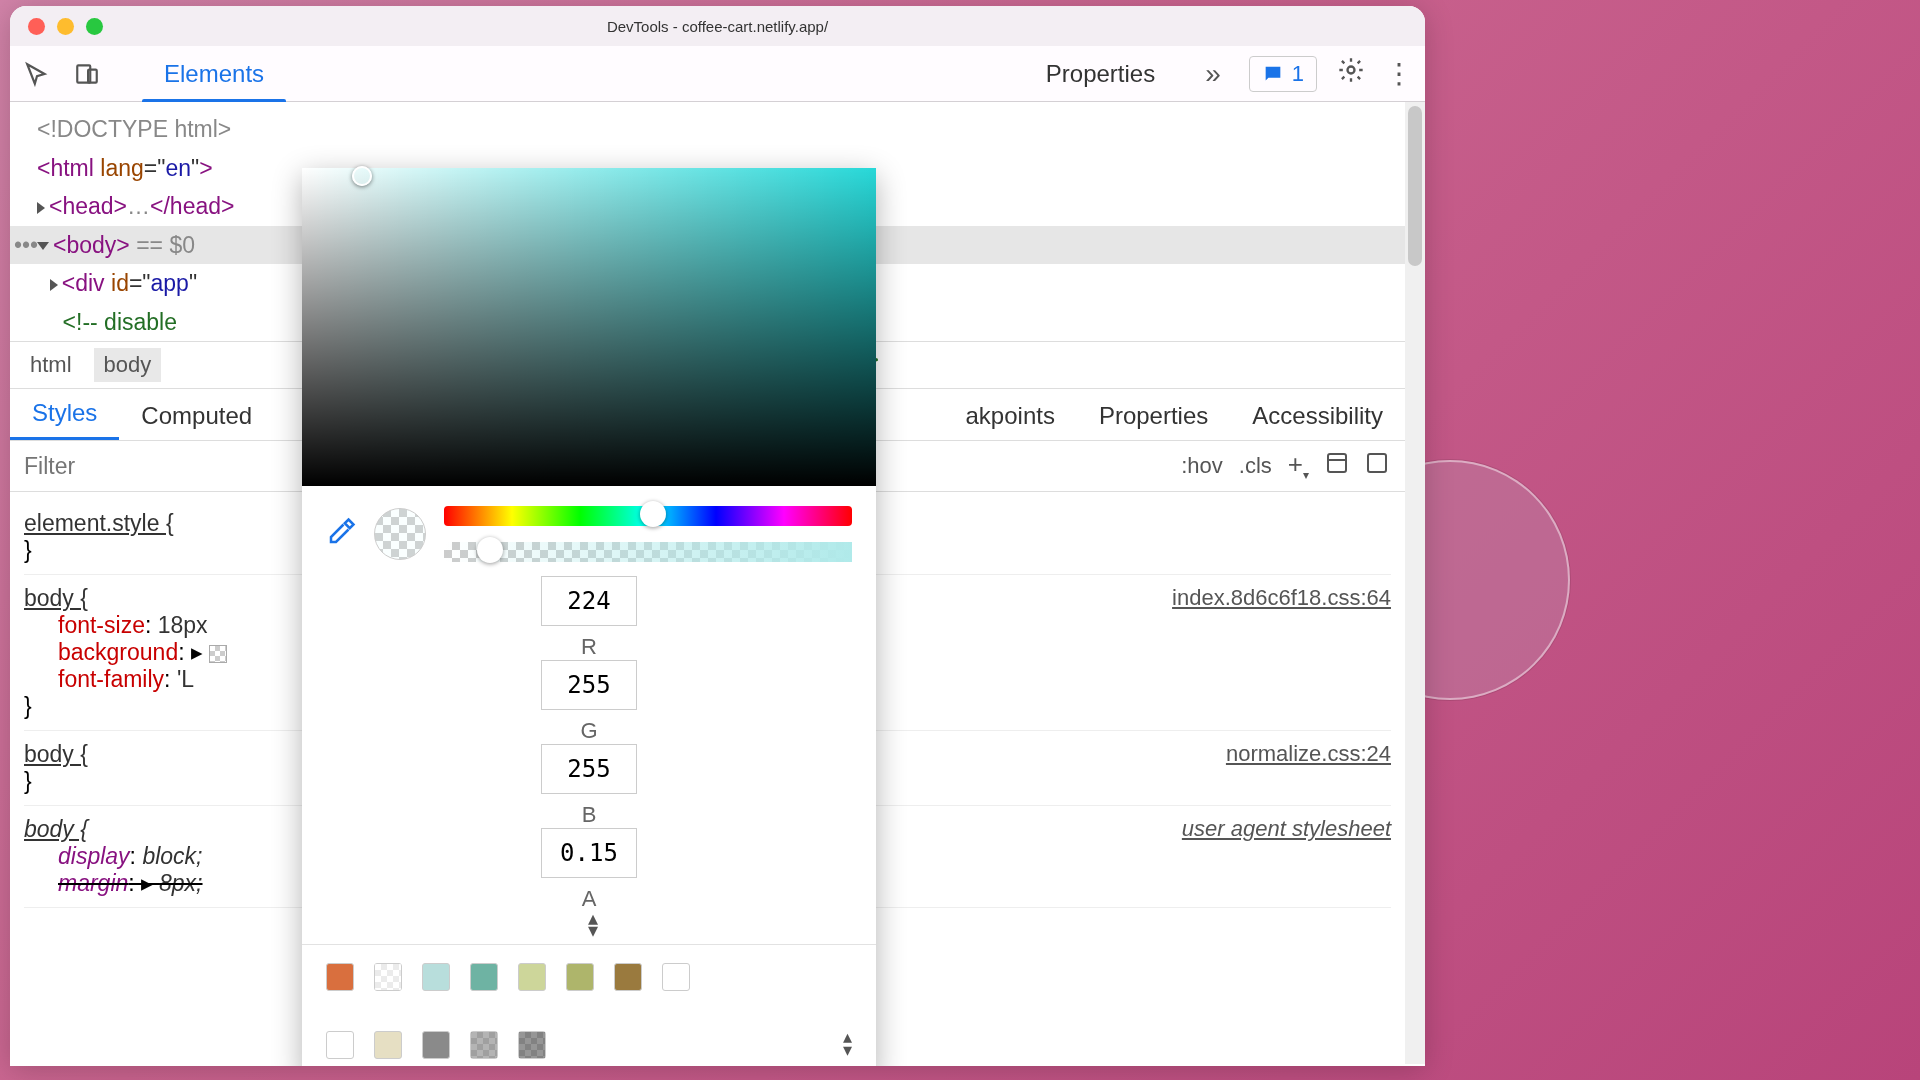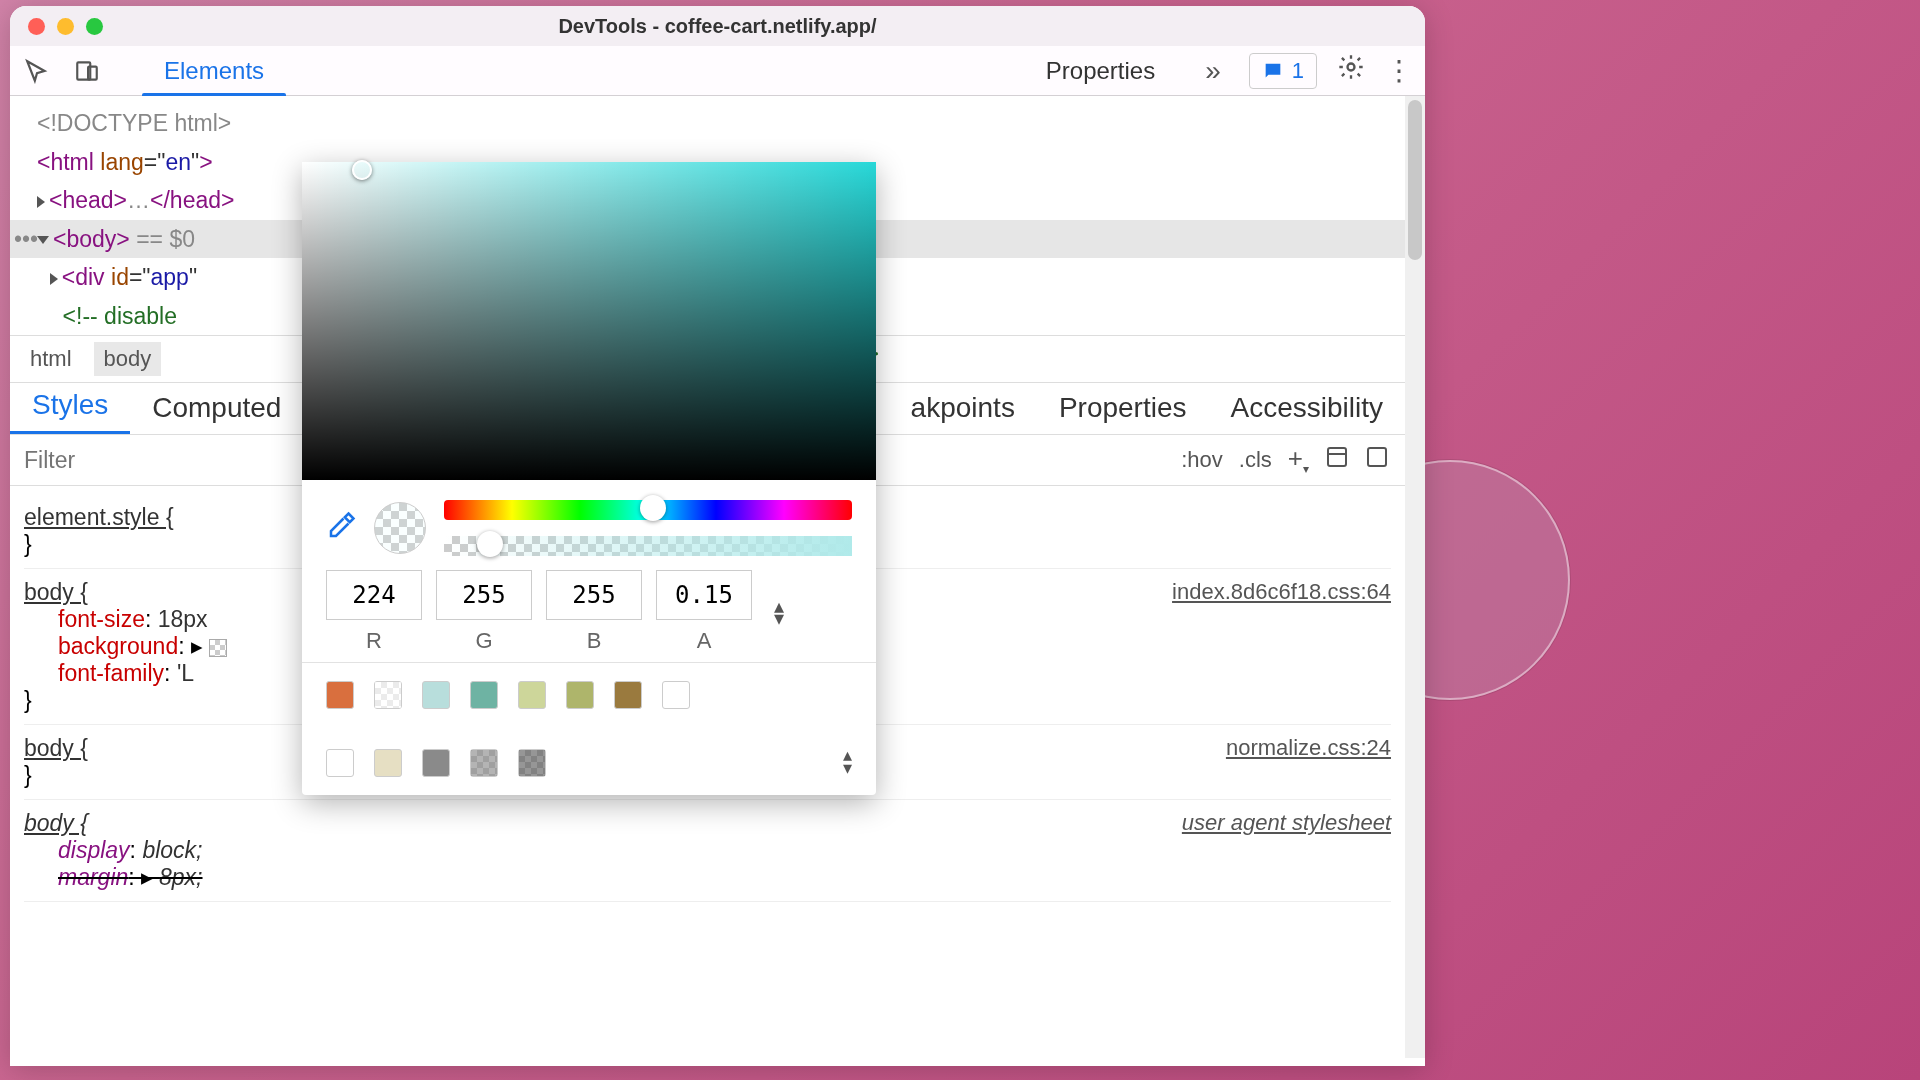--- a/index.html
+++ b/index.html
@@ -4,23 +4,23 @@
 <style>
 * { box-sizing: border-box; margin: 0; padding: 0; font-family: -apple-system, "Helvetica Neue", Arial, sans-serif; }
 body { width: 1920px; height: 1080px; overflow: hidden; background: linear-gradient(135deg, #d183a8 0%, #c9638e 40%, #b8447a 100%); }
 
 .window { position: absolute; left: 10px; top: 6px; width: 1415px; height: 1060px; background: #fff; border-radius: 16px 16px 0 0; box-shadow: 0 4px 30px rgba(0,0,0,.2); overflow: hidden; }
 
 .titlebar { height: 40px; background: #f3eef3; display: flex; align-items: center; padding: 0 18px; position: relative; }
 .traffic { display: flex; gap: 12px; }
 .traffic .dot { width: 17px; height: 17px; border-radius: 50%; }
 .dot.red { background:#ff5f57; } .dot.yellow { background:#febc2e; } .dot.green { background:#28c840; }
-.title { position: absolute; left: 0; right: 0; text-align: center; font-size: 20px; font-weight: 700; color:#333; pointer-events:none; }
-
-.toolbar { height: 50px; border-bottom: 1px solid #d4d0d4; display:flex; align-items:center; padding: 0 12px; gap: 20px; background: #fffcff; }
+.title { position: absolute; left: 0; right: 0; text-align: center; font-size: 15px; font-weight: 400; color:#333; pointer-events:none; }
+
+.toolbar { height: 56px; border-bottom: 1px solid #d4d0d4; display:flex; align-items:center; padding: 0 12px; gap: 20px; background: #fffcff; }
 .tb-icon { width: 30px; height: 30px; display:flex; align-items:center; justify-content:center; color:#555; }
 .tb-icon svg { width: 26px; height: 26px; stroke:#555; stroke-width:2; fill:none; }
 .tabs { display:flex; align-items:flex-end; height:100%; gap: 0; margin-left: 20px; }
 .tab { padding: 0 22px; font-size: 24px; color:#333; height:100%; display:flex; align-items:center; cursor:pointer; position:relative; }
 .tab.active { color:#1a73e8; }
 .tab.active::after { content:""; position:absolute; bottom:-1px; left:0; right:0; height:3px; background:#1a73e8; border-radius:2px 2px 0 0; }
 .tb-spacer { flex:1; }
 .issues-badge { display:flex; align-items:center; gap:8px; border:1px solid #ccc; border-radius:4px; padding: 4px 12px; color:#1a73e8; font-size:22px; }
 .issues-badge svg { width:22px; height:22px; fill:#1a73e8; }
 .gear, .dots { color:#555; font-size:28px; cursor:pointer; }
@@ -35,21 +35,21 @@
 .dom-line.sel { background:#e6e6e6; }
 .dom-line .dots3 { position:absolute; left:4px; color:#888; }
 .tri { display:inline-block; width:0; height:0; border-left:8px solid #555; border-top:6px solid transparent; border-bottom:6px solid transparent; margin-right:4px; vertical-align:middle; }
 .tri.down { border-left:6px solid transparent; border-right:6px solid transparent; border-top:8px solid #555; border-bottom:none; }
 .tag { color:#881280; } .attr { color:#994500; } .val { color:#1a1aa6; } .cmt { color:#236e25; } .gray { color:#888; }
 
 .crumbs { border-top:1px solid #ddd; padding:6px 10px; font-size:22px; display:flex; gap:12px; font-family:Menlo,monospace; }
 .crumb { padding:4px 10px; color:#555; cursor:pointer; }
 .crumb.active { background:#e8e8e8; }
 
-.subtabs { border-top:1px solid #ddd; display:flex; font-size:28px; height:52px; align-items:flex-end; }
+.subtabs { border-top:1px solid #ddd; display:flex; font-size:24px; height:52px; align-items:flex-end; }
 .subtab { padding: 10px 22px; cursor:pointer; color:#333; }
 .subtab.active { color:#1a73e8; border-bottom:3px solid #1a73e8; }
 
 .filterbar { border-top:1px solid #ddd; border-bottom:1px solid #ddd; display:flex; align-items:center; height:52px; }
 .filterbar input { border:none; font-size:23px; padding:8px 14px; flex:1; outline:none; color:#666; }
 .fb-right { display:flex; align-items:center; gap:16px; padding-right:16px; font-family:Menlo,monospace; font-size:22px; color:#555; }
 .fb-ic { cursor:pointer; }
 
 .styles { font-family: Menlo, Consolas, monospace; font-size:23px; padding: 8px 14px; }
 .rule { border-bottom:1px solid #eee; padding:10px 0; position:relative; }
@@ -75,21 +75,21 @@
   background: repeating-conic-gradient(#ccc 0 25%, #fff 0 50%) 0 0/16px 16px;
   position:relative; }
 .checker::after { content:""; position:absolute; inset:0; border-radius:50%; background:rgba(224,255,255,0.15); }
 .sliders { flex:1; display:flex; flex-direction:column; gap:16px; }
 .slider { height:20px; border-radius:4px; position:relative; }
 .hue { background: linear-gradient(to right,#f00,#ff0,#0f0,#0ff,#00f,#f0f,#f00); }
 .alpha { background: repeating-conic-gradient(#ccc 0 25%, #fff 0 50%) 0 0/16px 16px; }
 .alpha::before { content:""; position:absolute; inset:0; background:linear-gradient(to right, transparent, #b0eaea); }
 .slider-handle { position:absolute; top:-5px; width:26px; height:26px; background:#fff; border-radius:50%; box-shadow:0 1px 4px rgba(0,0,0,.4); }
 
-.rgba-row { display:flex; gap:14px; padding: 0 24px 8px; align-items:center; }
+.rgba-row { display:flex; padding: 0 24px 8px; align-items:center;flex-direction:column; }
 .numbox { width:96px; text-align:center; }
 .numbox input { width:100%; border:1px solid #ccc; font-size:24px; text-align:center; padding:10px 0; font-family:Menlo,monospace; }
 .numbox label { display:block; font-size:22px; color:#666; margin-top:8px; }
 .switch { color:#555; font-size:20px; line-height:0.6; cursor:pointer; margin-left:8px; }
 
 .swatches { border-top:1px solid #e2e2e2; padding:18px 24px; display:flex; flex-wrap:wrap; gap:20px; align-items:flex-start; }
 .sw { width:28px; height:28px; border-radius:3px; border:1px solid #ccc; cursor:pointer; }
 .sw.ck { background: repeating-conic-gradient(#ccc 0 25%, #fff 0 50%) 0 0/12px 12px; position:relative; }
 .sw.ck::after{ content:""; position:absolute; inset:0; }
 .sw-switch { color:#555; font-size:18px; line-height:0.7; cursor:pointer; margin-left:auto; }

